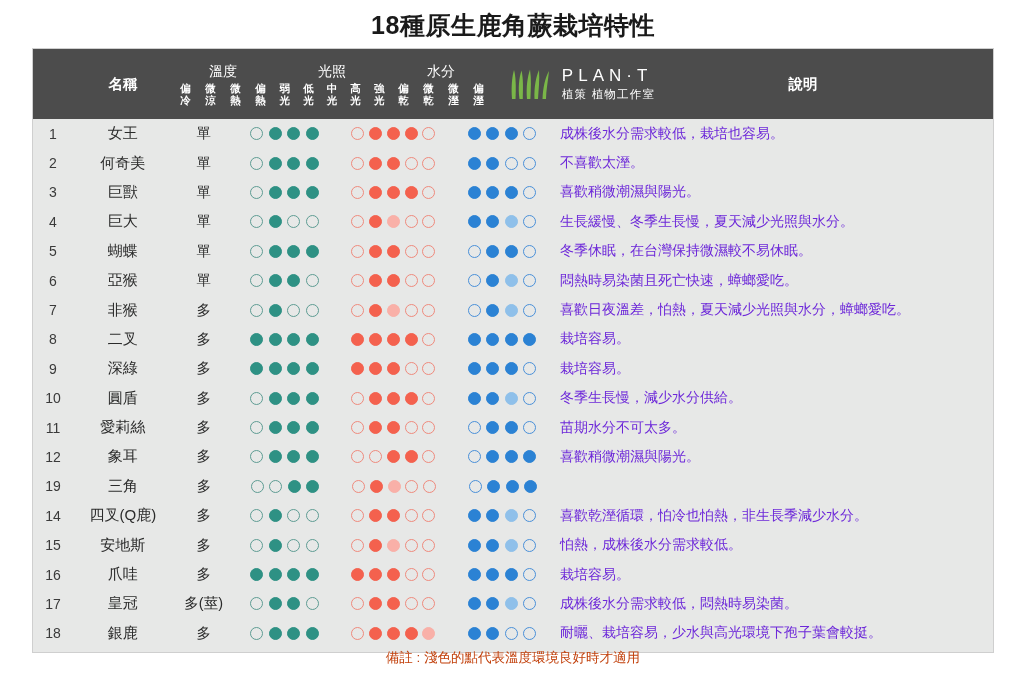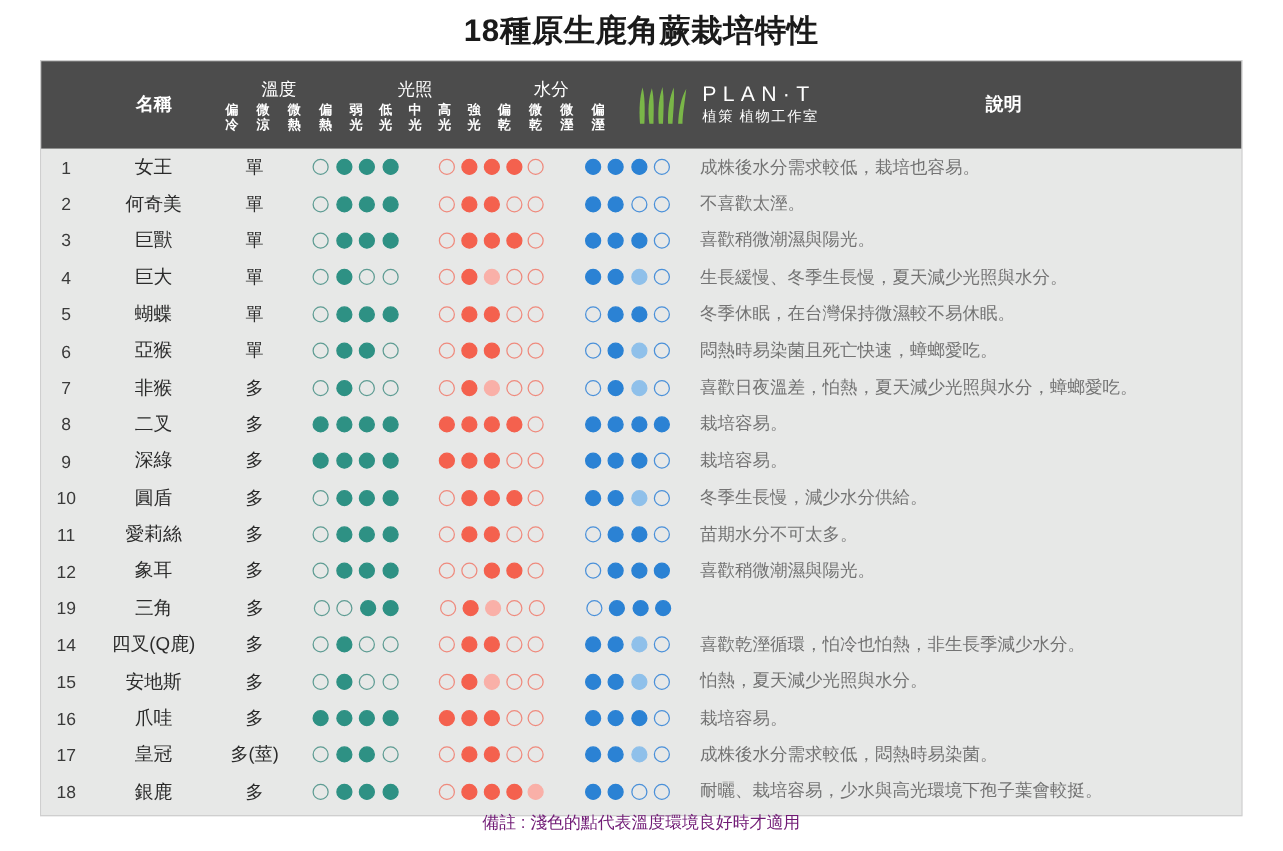--- a/index.html
+++ b/index.html
@@ -131,38 +131,38 @@
   }
   .td.idx { justify-content: center; font-size: 14px; color: #3a3a3a; }
   .td.name { font-size: 15px; }
   .td.bud  { font-size: 14.5px; }
   .td.desc {
     width: 442px;
     justify-content: flex-start;
     padding-left: 8px;
     font-size: 14px;
     white-space: nowrap;
-    color: #737373;
+    color: #6d28d9;
   }
   .dots { display: flex; align-items: center; justify-content: center; }
   .dot {
     width: 13px; height: 13px;
     border-radius: 50%;
     margin: 0 2.8px;
     box-sizing: border-box;
   }
   .c-light .dot { margin: 0 2.4px; }
 
   .footnote {
     position: absolute;
     left: 0; right: 0;
     top: 649px;
     text-align: center;
     font-size: 13.5px;
-    color: #701a75;
+    color: #c2410c;
   }
 </style>
 </head>
 <body>
 
 <div class="page">
 
   <div class="title">18種原生鹿角蕨栽培特性</div>
 
   <div class="table-wrap">
@@ -638,21 +638,21 @@
             <div class="dot" style="background: rgb(249, 176, 168); border: 1px solid rgb(249, 176, 168);"></div>
             <div class="dot" style="background: transparent; border: 1px solid rgb(239, 138, 125);"></div>
             <div class="dot" style="background: transparent; border: 1px solid rgb(239, 138, 125);"></div>
           </div>
           <div class="td dots c-water">
             <div class="dot" style="background: rgb(43, 130, 212); border: 1px solid rgb(43, 130, 212);"></div>
             <div class="dot" style="background: rgb(43, 130, 212); border: 1px solid rgb(43, 130, 212);"></div>
             <div class="dot" style="background: rgb(143, 192, 234); border: 1px solid rgb(143, 192, 234);"></div>
             <div class="dot" style="background: transparent; border: 1px solid rgb(74, 144, 217);"></div>
           </div>
-          <div class="td desc">怕熱，夏天減少光照與水分。</div>
+          <div class="td desc">怕熱，成株後水分需求較低。</div>
         </div>
         <div class="tr">
           <div class="td idx c-idx">16</div>
           <div class="td name c-name">爪哇</div>
           <div class="td bud c-bud">多</div>
           <div class="td dots c-temp">
             <div class="dot" style="background: rgb(46, 145, 132); border: 1px solid rgb(46, 145, 132);"></div>
             <div class="dot" style="background: rgb(46, 145, 132); border: 1px solid rgb(46, 145, 132);"></div>
             <div class="dot" style="background: rgb(46, 145, 132); border: 1px solid rgb(46, 145, 132);"></div>
             <div class="dot" style="background: rgb(46, 145, 132); border: 1px solid rgb(46, 145, 132);"></div>

